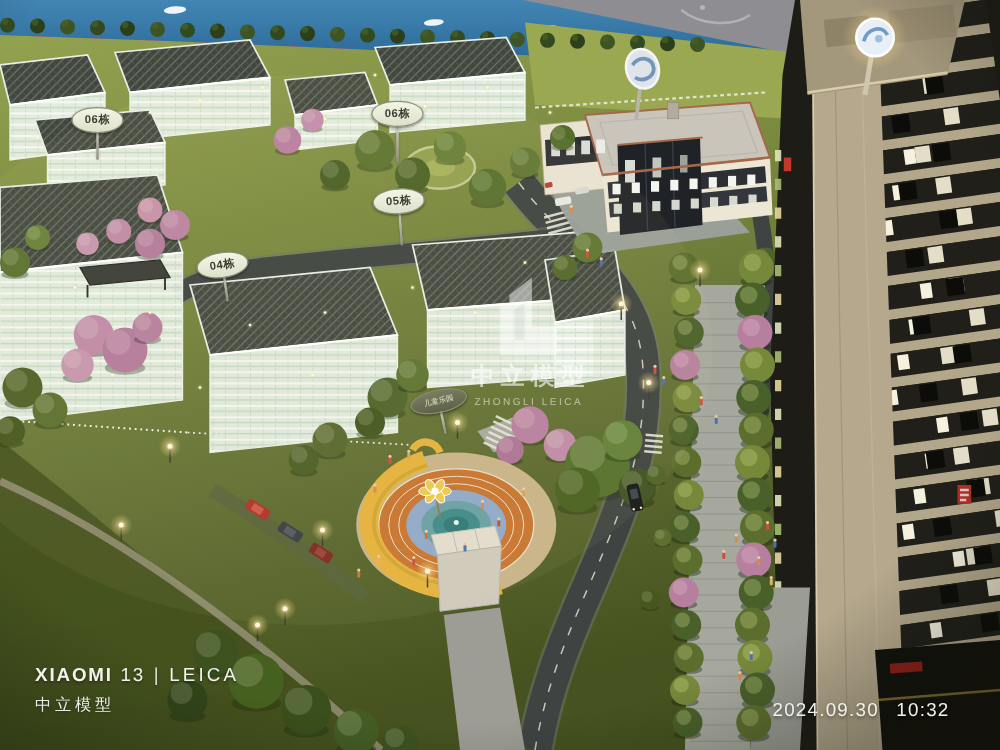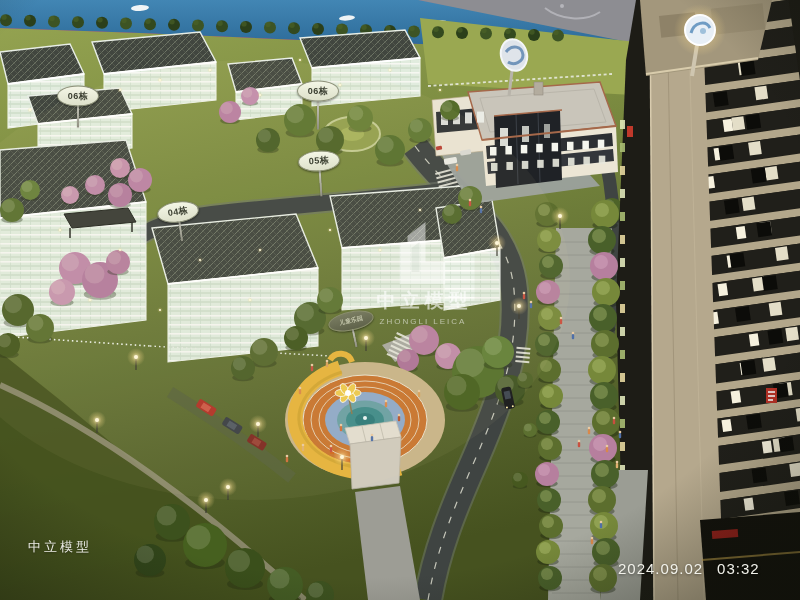--- a/index.html
+++ b/index.html
@@ -996,19 +996,22 @@
 <div class="center-mark">
   <svg class="wm-logo" width="46" height="62" viewBox="0 0 46 62">
     <path d="M8 14 L26 0 L26 40 L46 40 L46 62 L0 62 L0 22 L8 22 Z" fill="#ffffff" opacity="0.9"></path>
     <path d="M12 26 L20 20 L20 50 L12 50 Z" fill="#c8d4c8" opacity="0.5"></path>
   </svg>
   <div class="wm-cn">中立模型</div>
   <div class="wm-en">ZHONGLI LEICA</div>
 </div>
 
 <div class="cam-mark">
+  <div class="cam-line1">
+    <span class="cam-brand">XIAOMI</span><span class="cam-model">13</span><span class="cam-sep">|</span><span class="cam-lens">LEICA</span>
+  </div>
   <div class="cam-line2">中立模型</div>
 </div>
 
 <div class="time-mark">
-  <span class="d">2024.09.02</span><span class="t">03:32</span>
+  <span class="d">2024.09.30</span><span class="t">10:32</span>
 </div>
 </div>
 
 </body></html>

